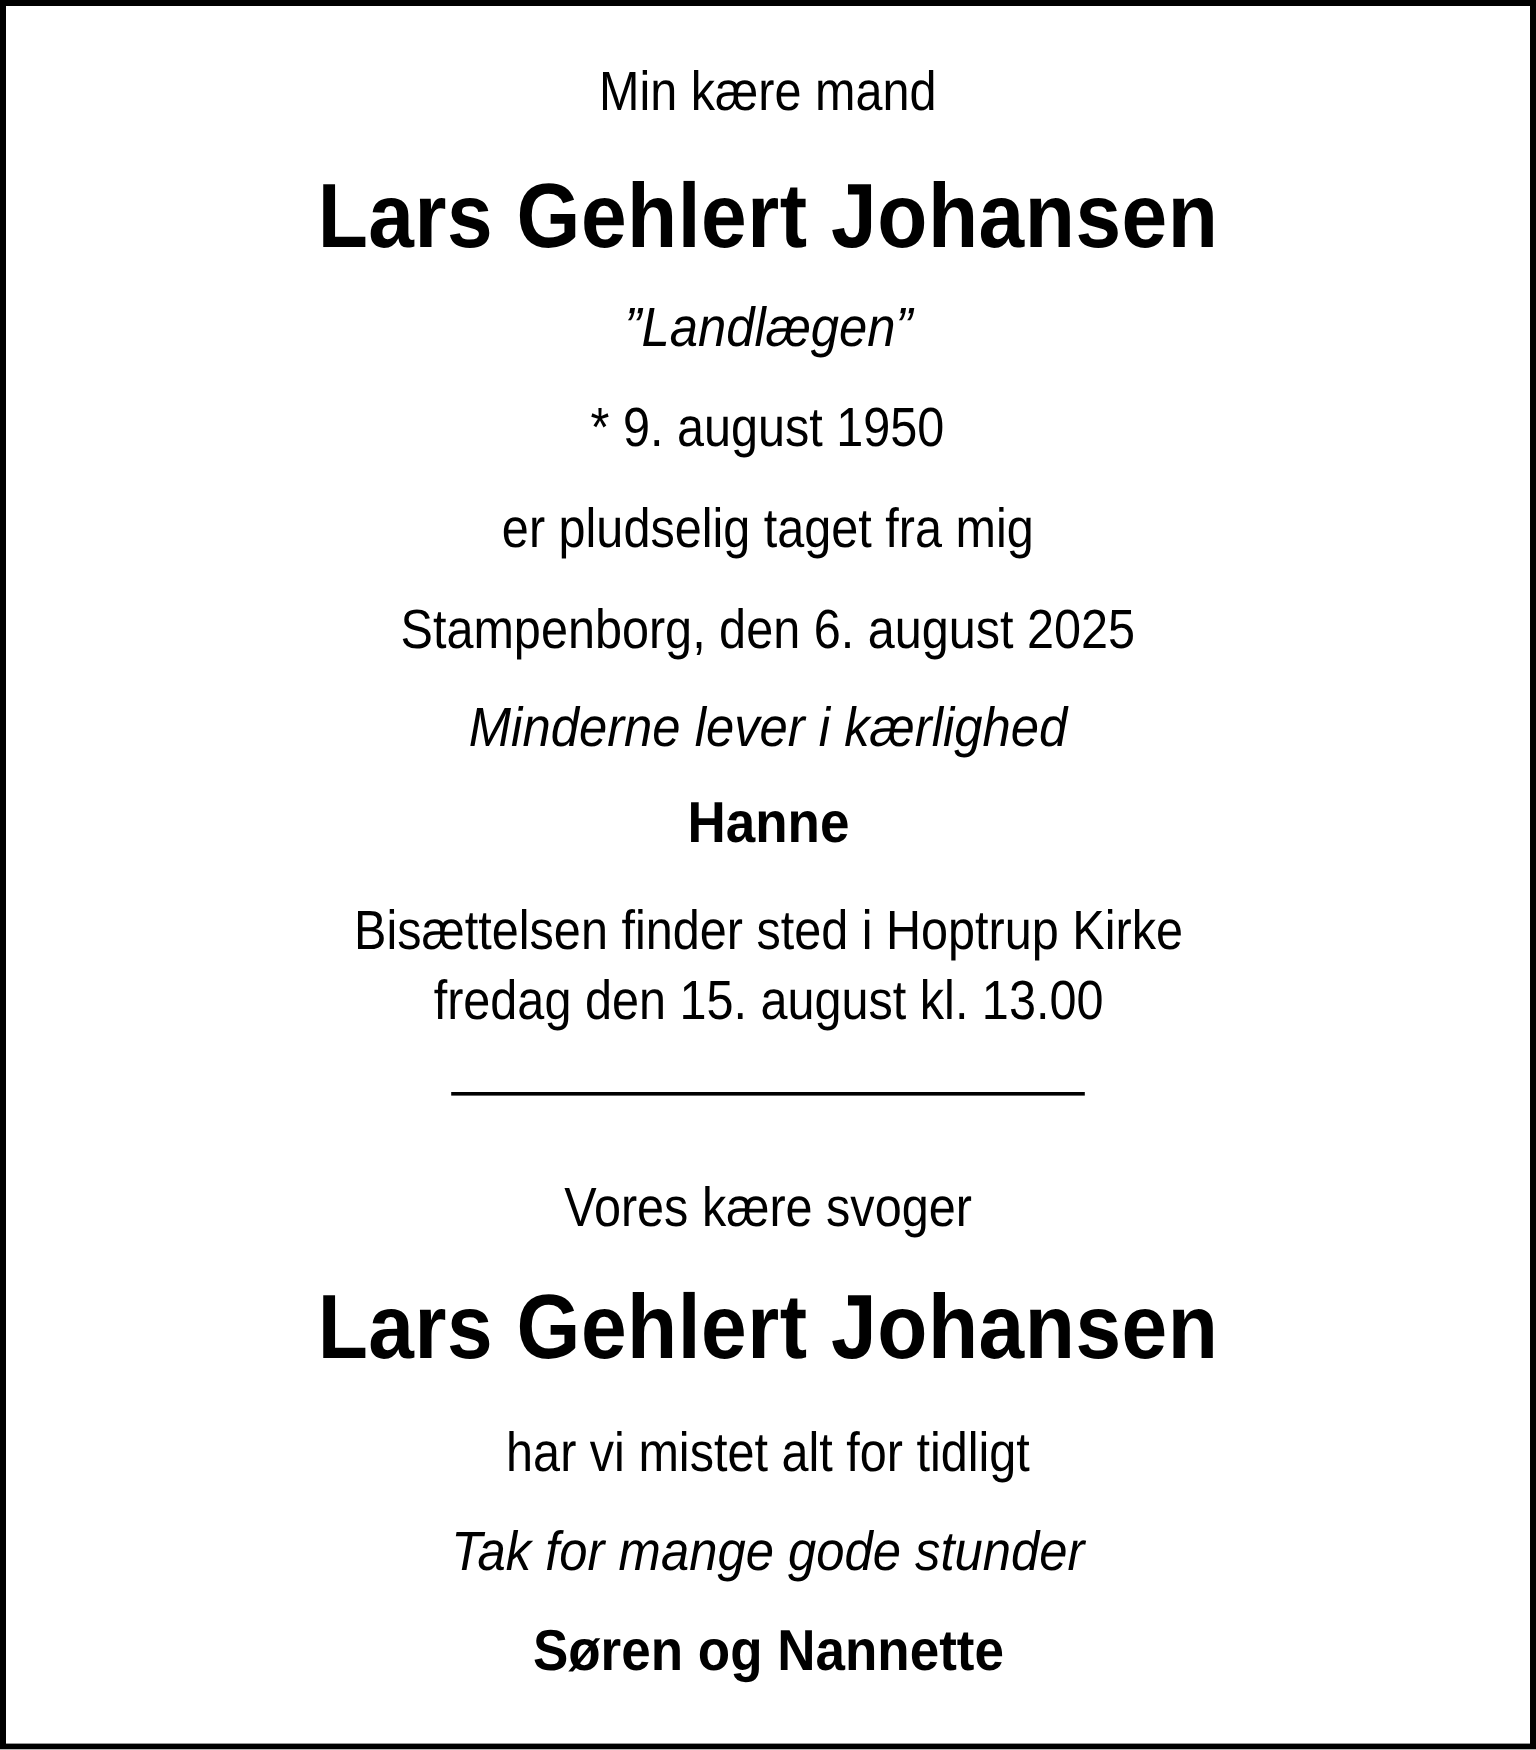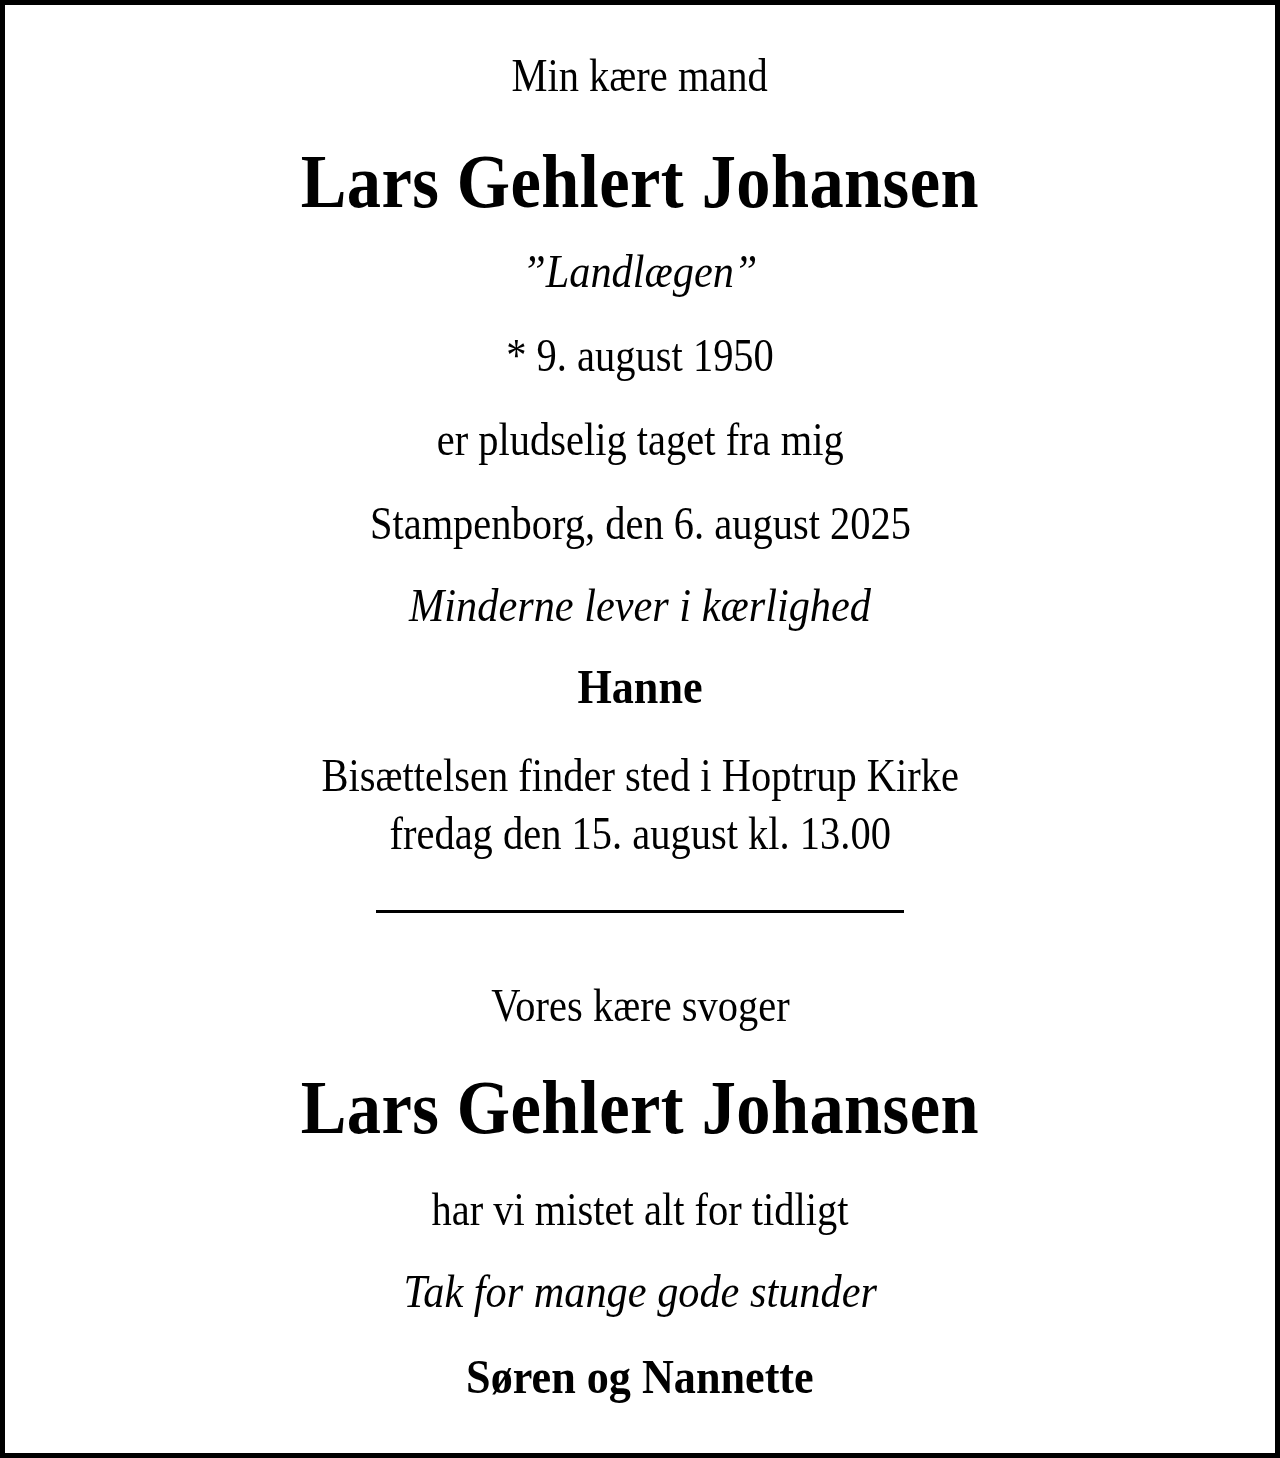--- a/index.html
+++ b/index.html
@@ -7,21 +7,21 @@
     padding: 0;
     background: #ffffff;
   }
 
   #notice-card {
     width: 1280px;
     height: 1458px;
     box-sizing: border-box;
     background: #ffffff;
     border: 5px solid #000000;
-    font-family: Liberation Serif, serif;
+    font-family: Liberation Sans, sans-serif;
     color: #000000;
     display: flex;
     flex-direction: column;
     align-items: flex-end;
     overflow: hidden;
   }
 
   .notice {
     width: 100%;
     display: flex;

